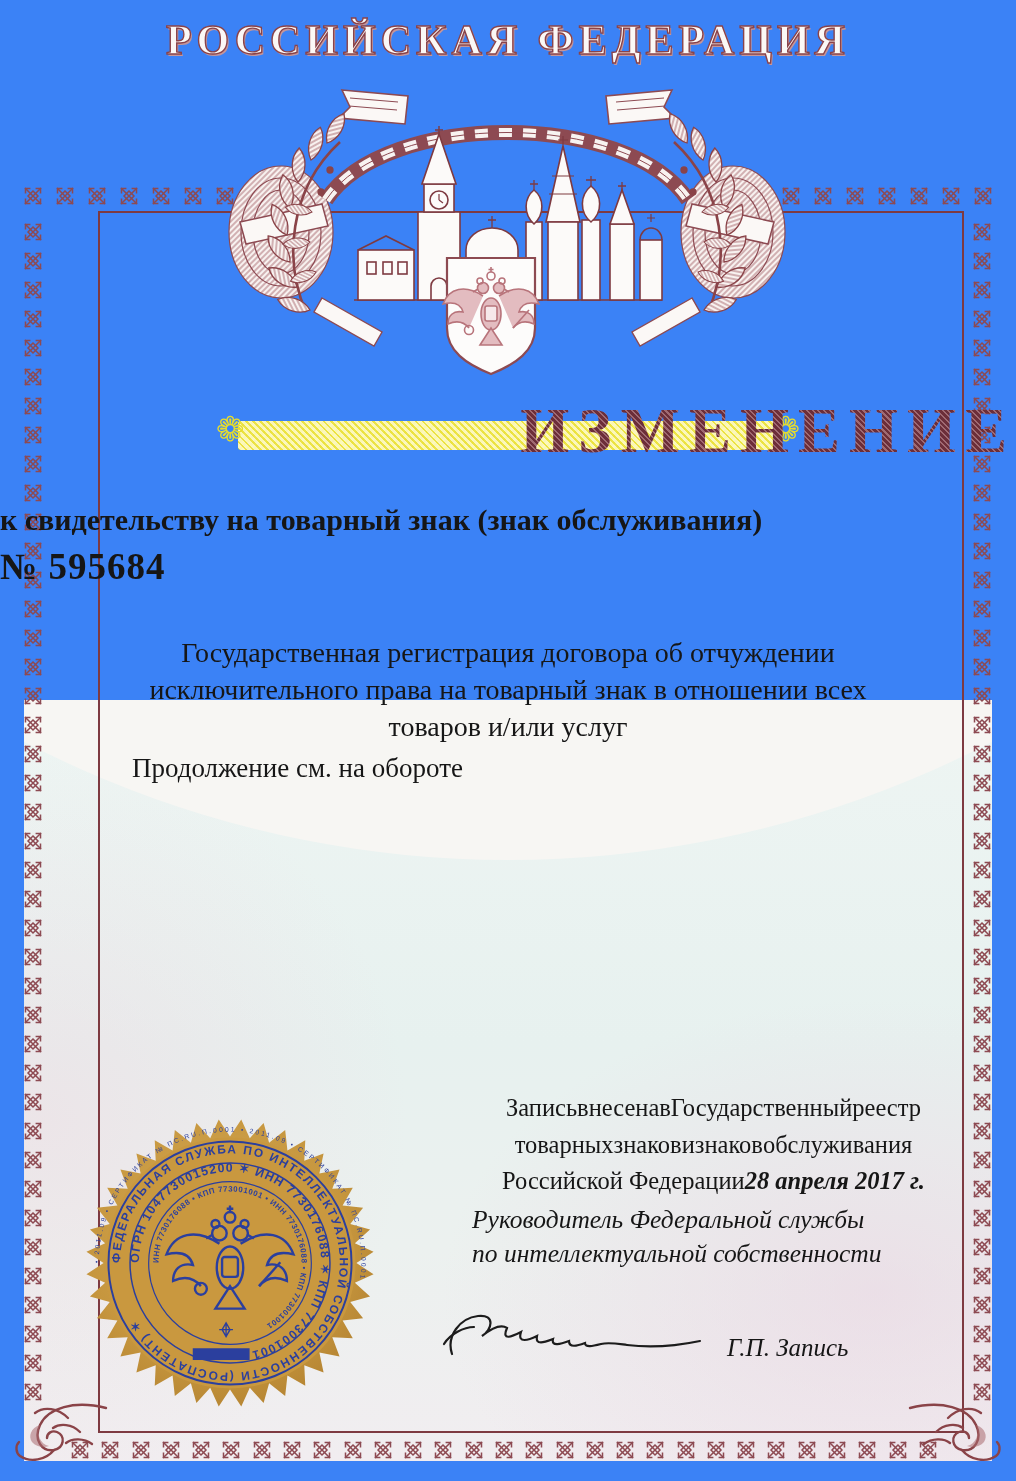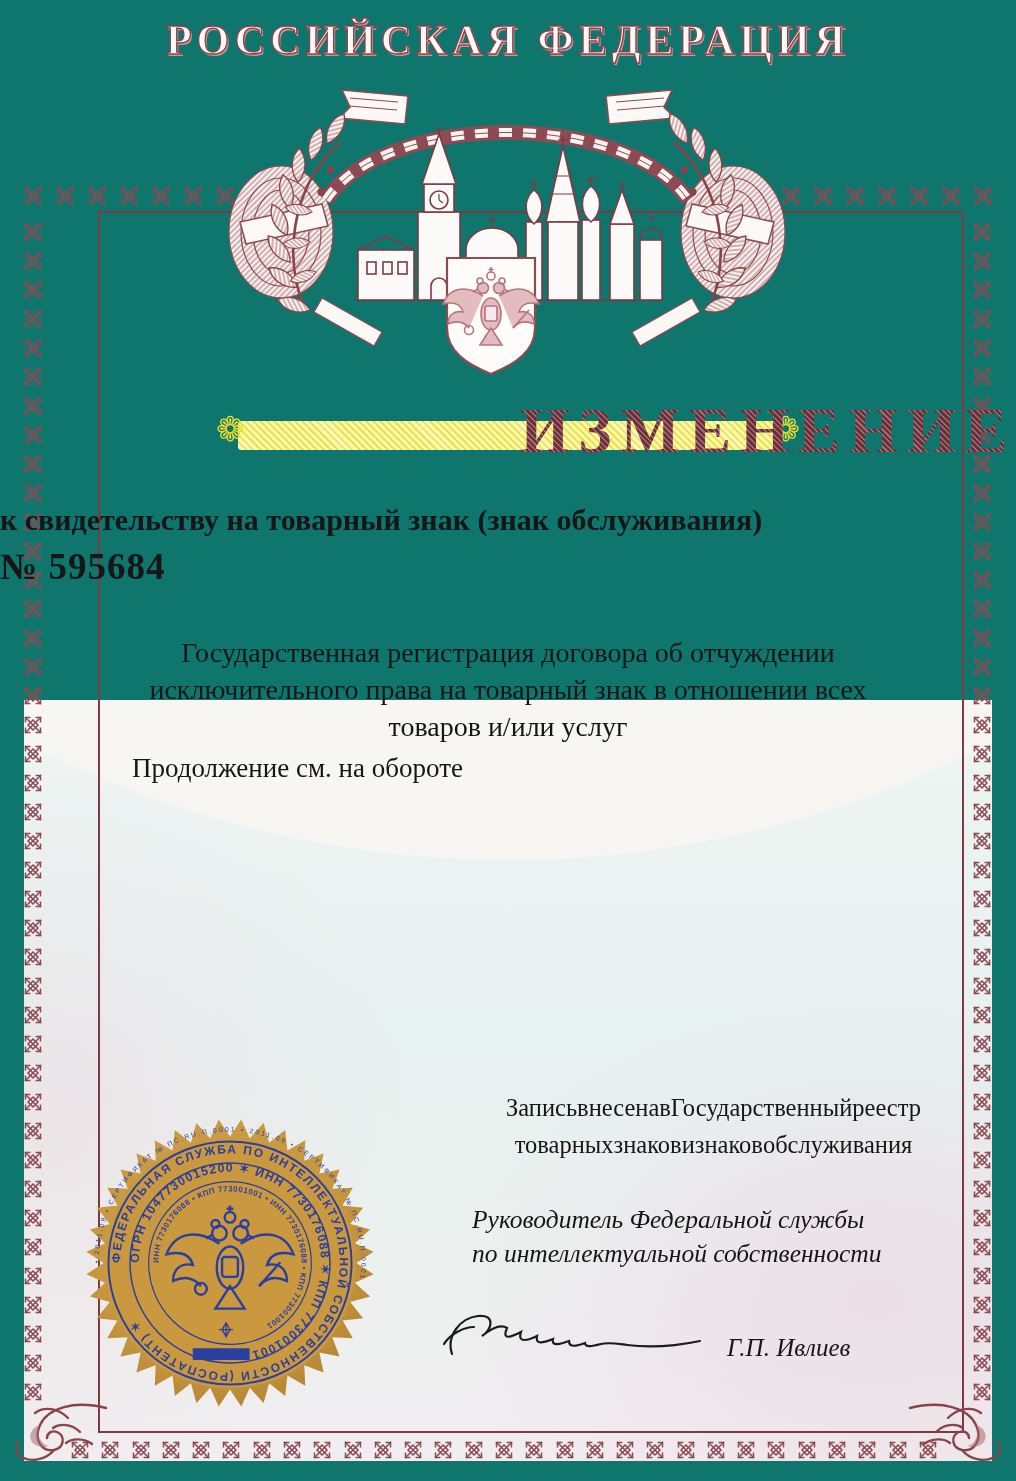--- a/index.html
+++ b/index.html
@@ -1,19 +1,19 @@
 <!DOCTYPE html>
 <html><head>
 <meta charset="utf-8">
 <style>
   * { margin:0; padding:0; box-sizing:border-box; }
   body { background:#ffffff; font-family:"Liberation Serif","DejaVu Serif",serif; }
   .page {
     position:relative; width:1016px; height:1481px; margin:0 auto;
-    background:#0f766e; overflow:hidden; color:#161616;
+    background:#3b82f6; overflow:hidden; color:#161616;
   }
   
   .tint-lower {
     position:absolute; left:24px; right:24px; top:700px; bottom:20px; overflow:hidden;
     background:
       radial-gradient(620px 420px at 88% 78%, rgba(233,209,224,.55), rgba(233,209,224,0) 70%),
       radial-gradient(520px 520px at 2% 55%, rgba(240,214,224,.45), rgba(240,214,224,0) 70%),
       linear-gradient(180deg,#eef5f3 0%, #e7f1ef 45%, #ecf1ef 72%, #f1edf0 100%);
   }
   .tint-arc {
@@ -1298,34 +1298,38 @@
         <span>Государственный</span>
         <span>реестр</span>
       </div>
     <div class="line just">
         <span>товарных</span>
         <span>знаков</span>
         <span>и</span>
         <span>знаков</span>
         <span>обслуживания</span>
       </div>
+    <div class="line just">
+      <span>Российской Федерации</span>
+      <span class="date">28 апреля 2017 г.</span>
+    </div>
   </div>
 
   <div class="official">
     <div>Руководитель Федеральной службы</div>
     <div>по интеллектуальной собственности</div>
   </div>
 
   <svg class="signature-svg" viewBox="0 0 275 92">
     <g fill="none" stroke="#1c1c1c" stroke-width="2.2" stroke-linecap="round">
       <path d="M6,48 C12,38 26,31 36,31"></path>
       <path d="M14,58 C8,40 22,22 40,20 C58,18 54,34 44,40 C54,32 63,28 69,32 C63,46 75,40 83,36 C79,48 91,44 99,40 C97,50 107,46 115,43 C113,51 123,48 131,45 C131,52 139,50 147,47 C147,52 155,50 163,48 C171,46 181,48 189,49 C212,52 238,50 262,45"></path>
     </g>
   </svg>
-  <div class="official-name">Г.П. Ивлиев</div>
+  <div class="official-name">Г.П. Запись</div>
 
   <svg class="seal" viewBox="0 0 300 300">
     <defs>
       <radialGradient id="gold" cx="45%" cy="40%" r="70%">
         <stop offset="0%" stop-color="#d6ac58"></stop>
         <stop offset="65%" stop-color="#c6963e"></stop>
         <stop offset="100%" stop-color="#ae7d2e"></stop>
       </radialGradient>
       <path id="arcEdge" d="M16,150 A134,134 0 1 1 284,150 A134,134 0 1 1 16,150"></path>
       <path id="arcAuth" d="M38,150 A112,112 0 1 1 262,150 A112,112 0 1 1 38,150"></path>

